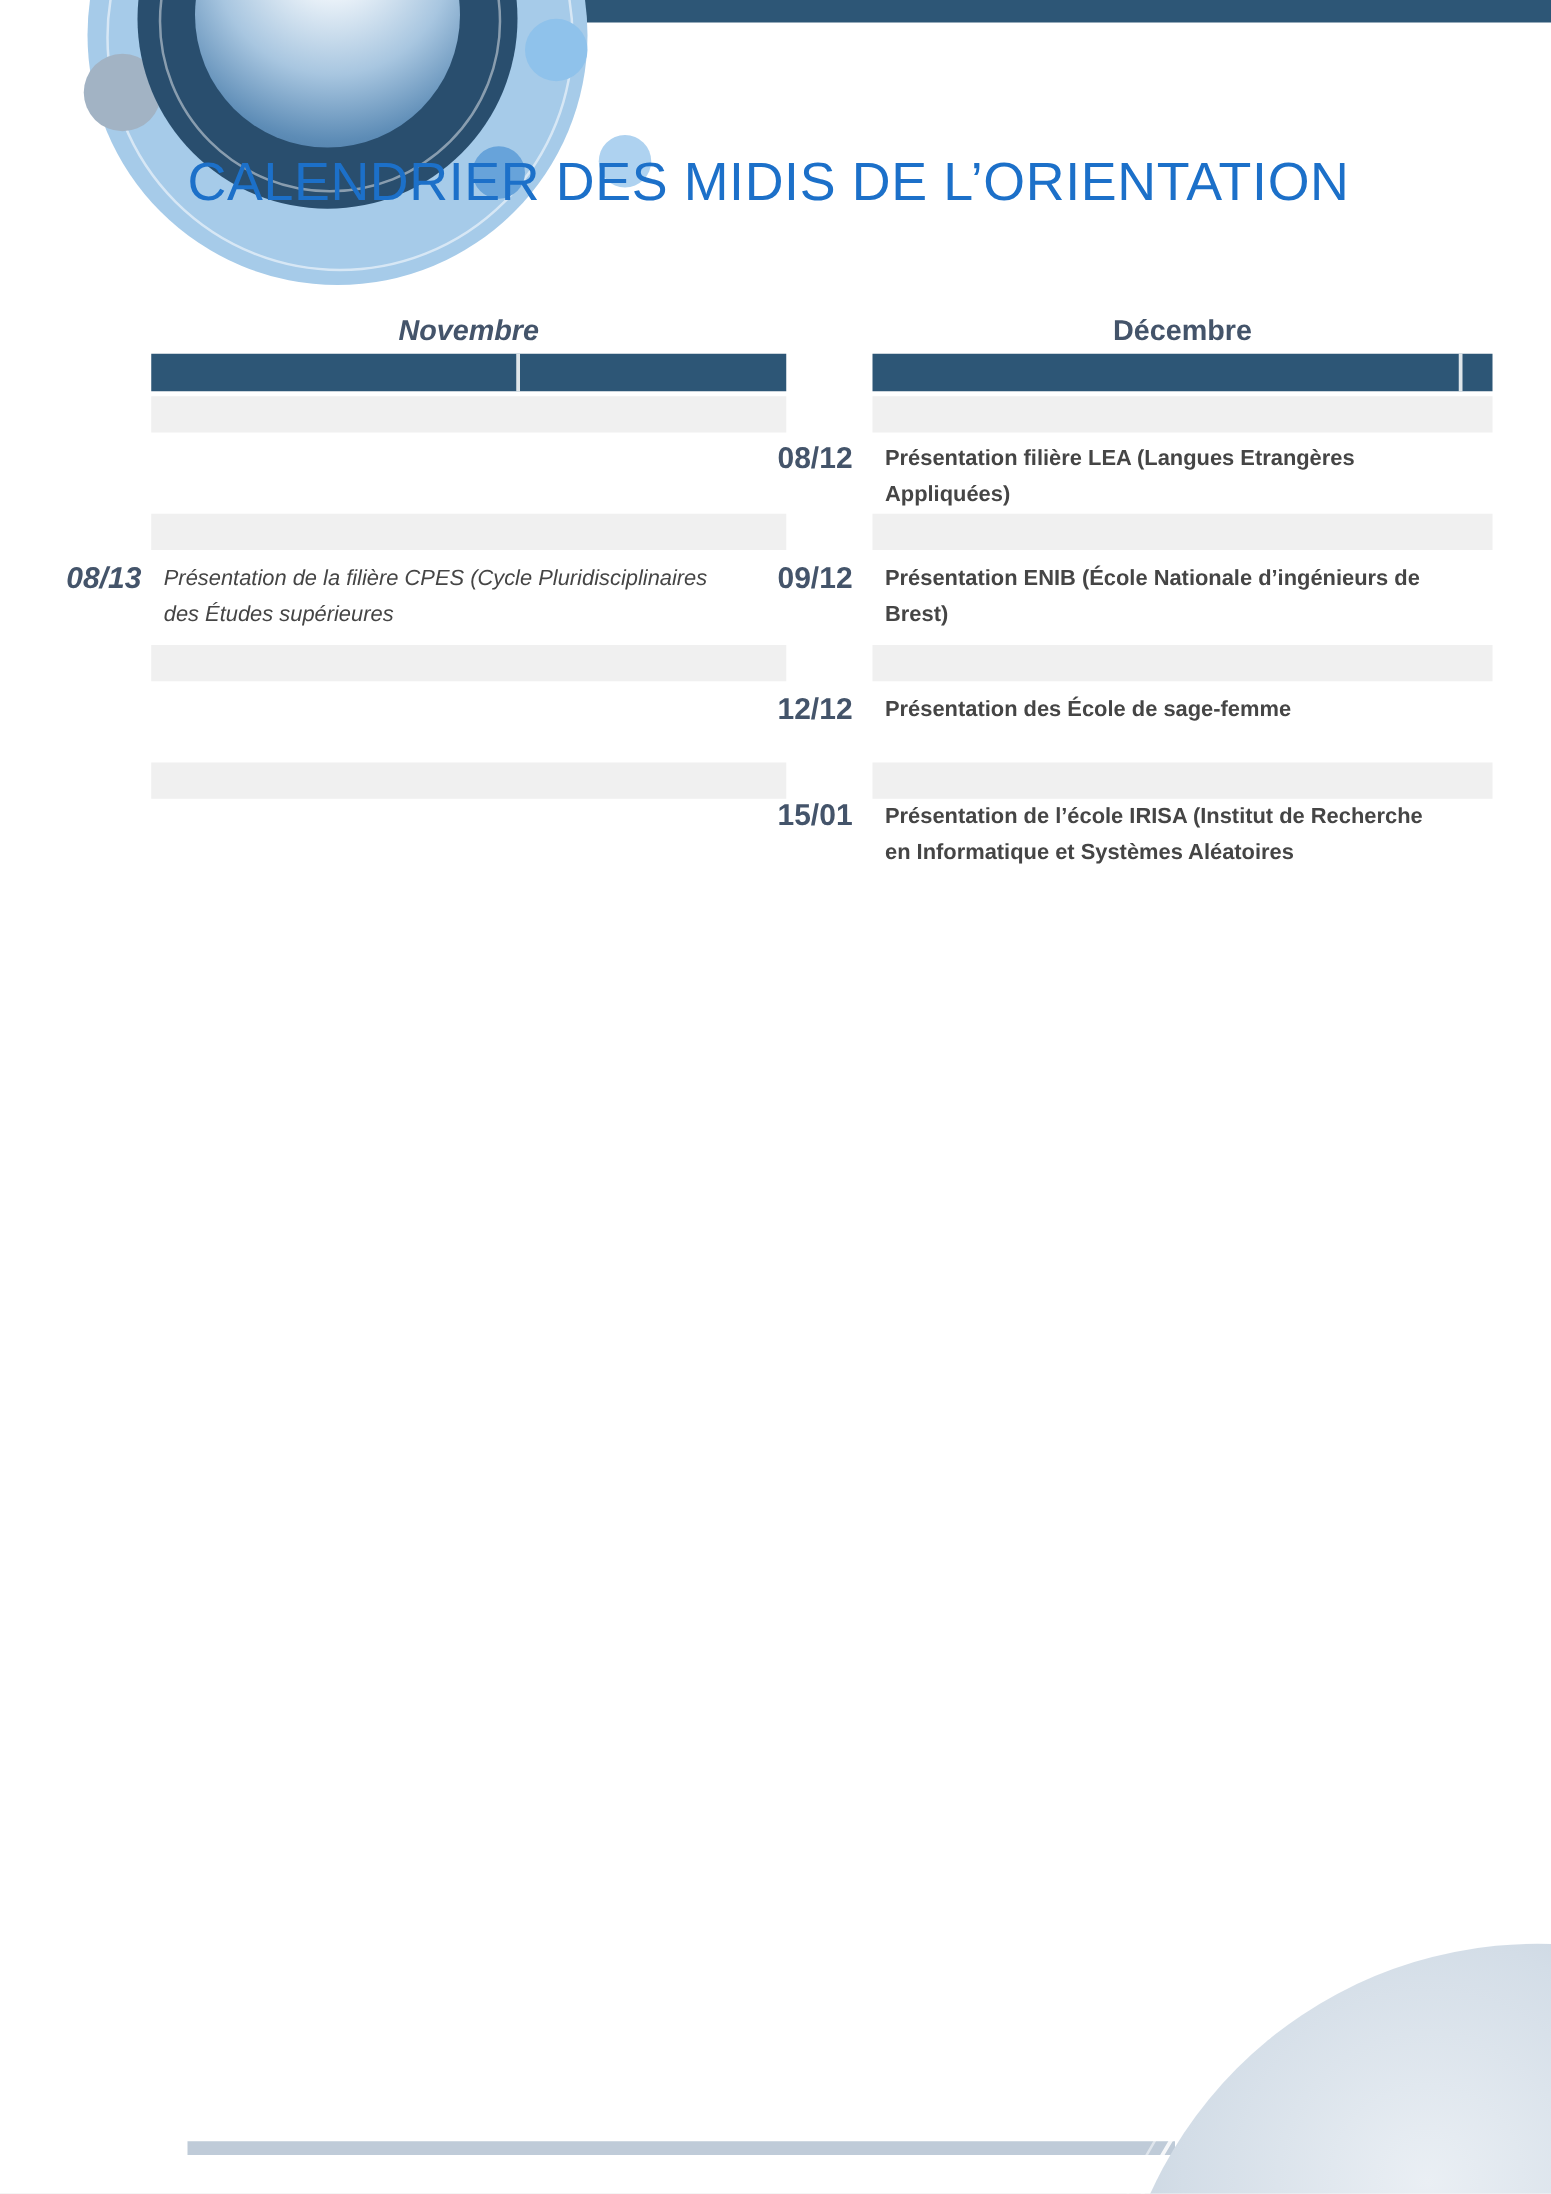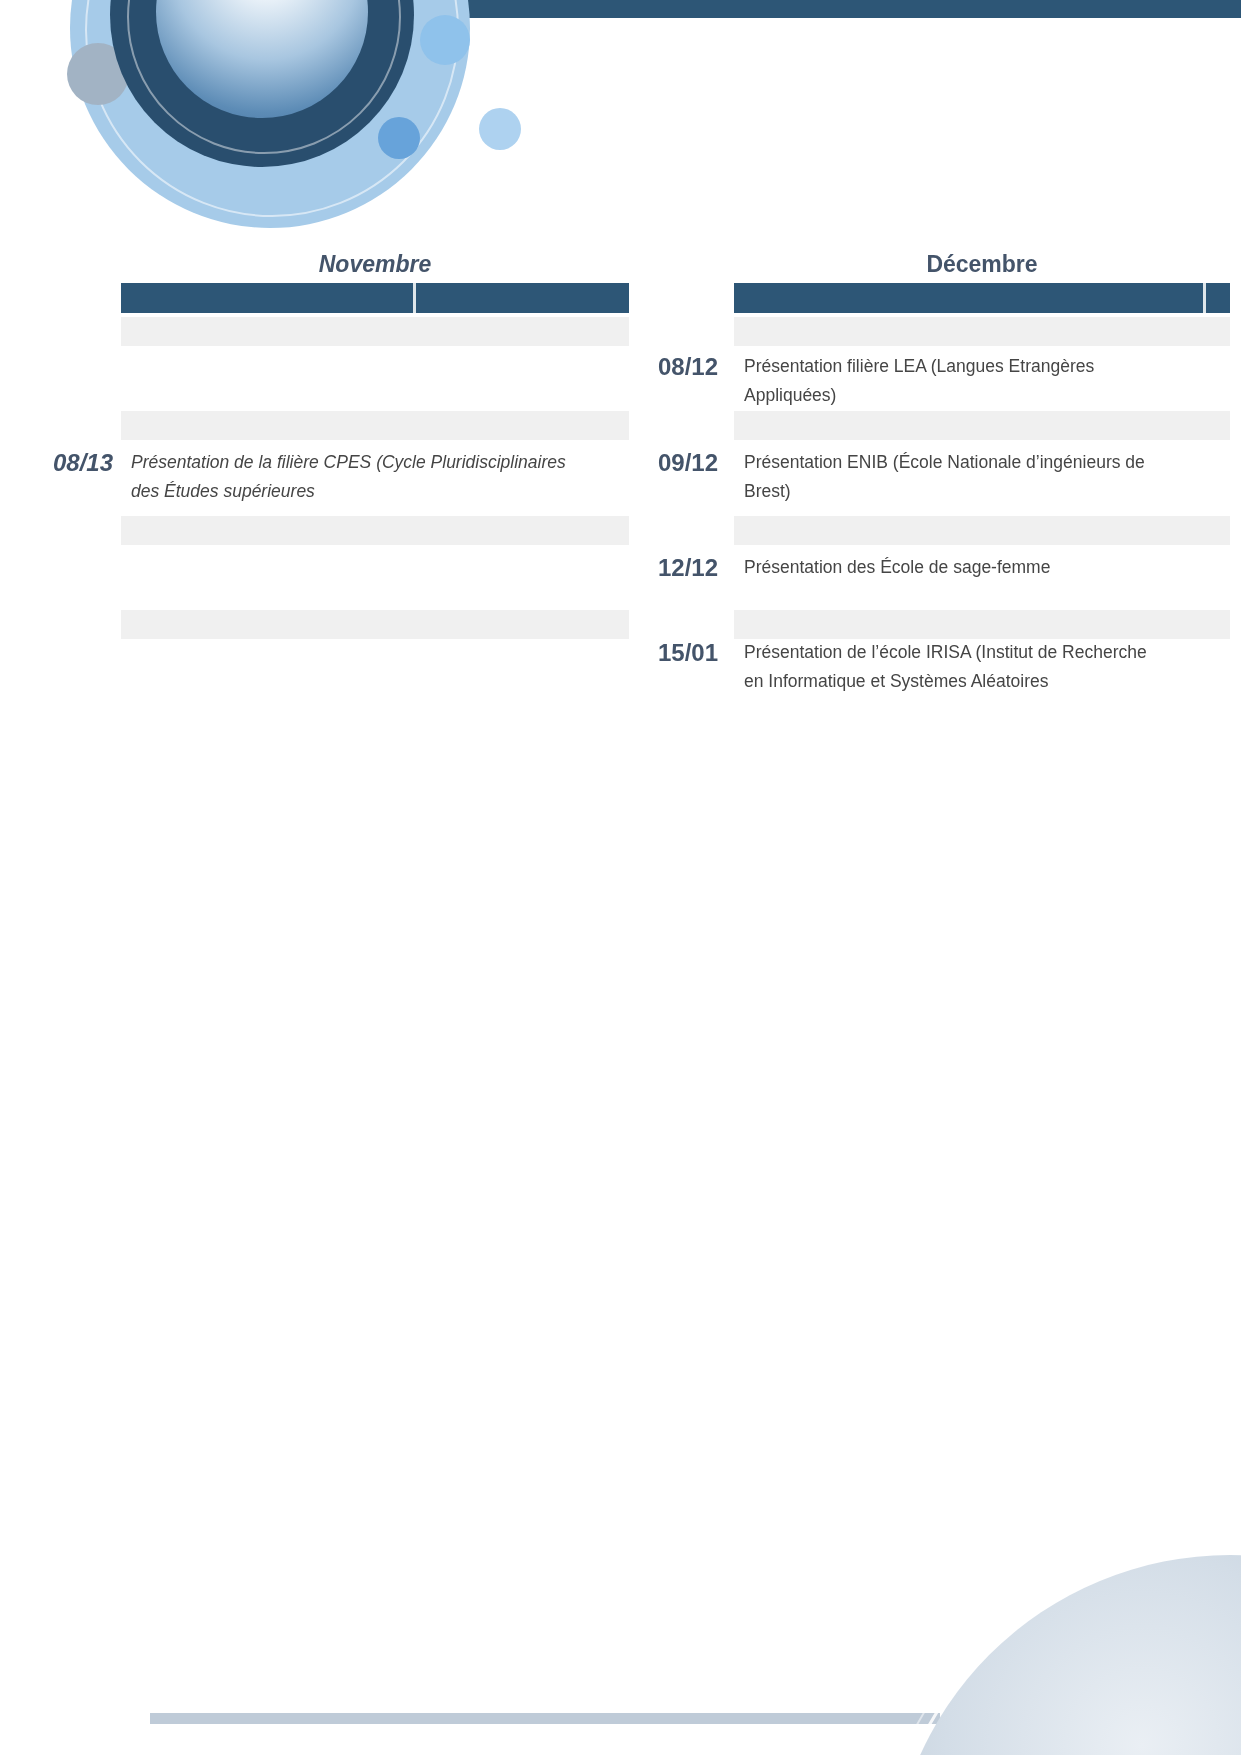--- a/index.html
+++ b/index.html
@@ -23,40 +23,40 @@
   .med-blue{left:378px;top:117px;width:42px;height:42px;background:#67a3da;}
   .pale-right{left:479px;top:108px;width:42px;height:42px;background:#aed2f0;}
   
   .title{
     position:absolute;left:150px;top:122px;width:1000px;margin:0;z-index:6;
     font-size:43px;font-weight:400;letter-spacing:.5px;color:#1c70c9;white-space:nowrap;
   }
   
   .month-col{position:absolute;top:250px;z-index:4;}
   .month-col.left{left:121px;width:508px;font-style:italic;}
-  .month-col.right{left:734px;width:496px;}
+  .month-col.right{left:698px;width:496px;}
   .month-heading{margin:0;text-align:center;font-size:23px;font-weight:bold;color:#44546a;line-height:28px;}
   .hdr-bar{position:absolute;left:0;top:33px;width:100%;height:30px;background:#2d5676;}
   .hdr-divider{position:absolute;top:0;width:3px;height:100%;background:#ffffff;opacity:.85;}
   .month-col.left  .hdr-divider{left:292px;}
   .month-col.right .hdr-divider{left:469px;}
   .stripe{position:absolute;left:0;width:100%;height:29px;background:#f0f0f0;}
   .s1{top:67px;} .s2{top:161px;} .s3{top:266px;} .s4{top:360px;}
   .entry{position:absolute;left:0;width:100%;}
   .e1{top:102px;} .e2{top:198px;} .e3{top:303px;} .e4{top:388px;}
   .entry .date{
     position:absolute;top:0;text-align:right;font-weight:bold;font-size:24px;color:#44546a;line-height:29px;
   }
   .month-col.left  .entry .date{left:-68px;width:49px;}
   .month-col.right .entry .date{left:-76px;width:60px;}
   .entry .desc{
     position:absolute;left:10px;top:0;font-size:17.5px;color:#454545;line-height:29px;white-space:pre-line;
   }
   .month-col.left  .entry .desc{width:500px;}
-  .month-col.right .entry .desc{width:460px;}
+  .month-col.right .entry .desc{width:460px;font-weight:bold;}
   
   .bottom-bar{position:absolute;left:150px;top:1713px;width:790px;height:11px;background:#bfcbd8;z-index:2;}
   .deco-br{position:absolute;left:0;top:0;width:1241px;height:1755px;z-index:3;pointer-events:none;}
   .sphere-big{position:absolute;left:890px;top:1555px;width:680px;height:680px;border-radius:50%;
     background:radial-gradient(circle at 37% 28%, #eaeff4 0%, #d3dde7 30%, #b6c5d3 60%, #aabccd 100%);}
   .ring-r3{position:absolute;left:882px;top:1547px;width:696px;height:696px;border-radius:50%;
     border:3px solid rgba(255,255,255,.85);}
   .ring-r4{position:absolute;left:872px;top:1537px;width:716px;height:716px;border-radius:50%;
     border:2px solid rgba(255,255,255,.5);}
 </style>
@@ -72,20 +72,21 @@
     <div class="c ring-r1"></div>
     <div class="c gray-small"></div>
     <div class="c navy-ring"></div>
     <div class="c ring-r2"></div>
     <div class="c sphere"></div>
     <div class="c small-right"></div>
     <div class="c med-blue"></div>
     <div class="c pale-right"></div>
   </div>
 
+  <h1 class="title">CALENDRIER DES MIDIS DE L’ORIENTATION</h1>
 
   <section class="month-col left">
     <h2 class="month-heading">Novembre</h2>
     <div class="hdr-bar">
       <div class="hdr-divider"></div>
     </div>
     <div class="stripe s1"></div>
     <div class="stripe s2"></div>
     <div class="stripe s3"></div>
     <div class="stripe s4"></div>

